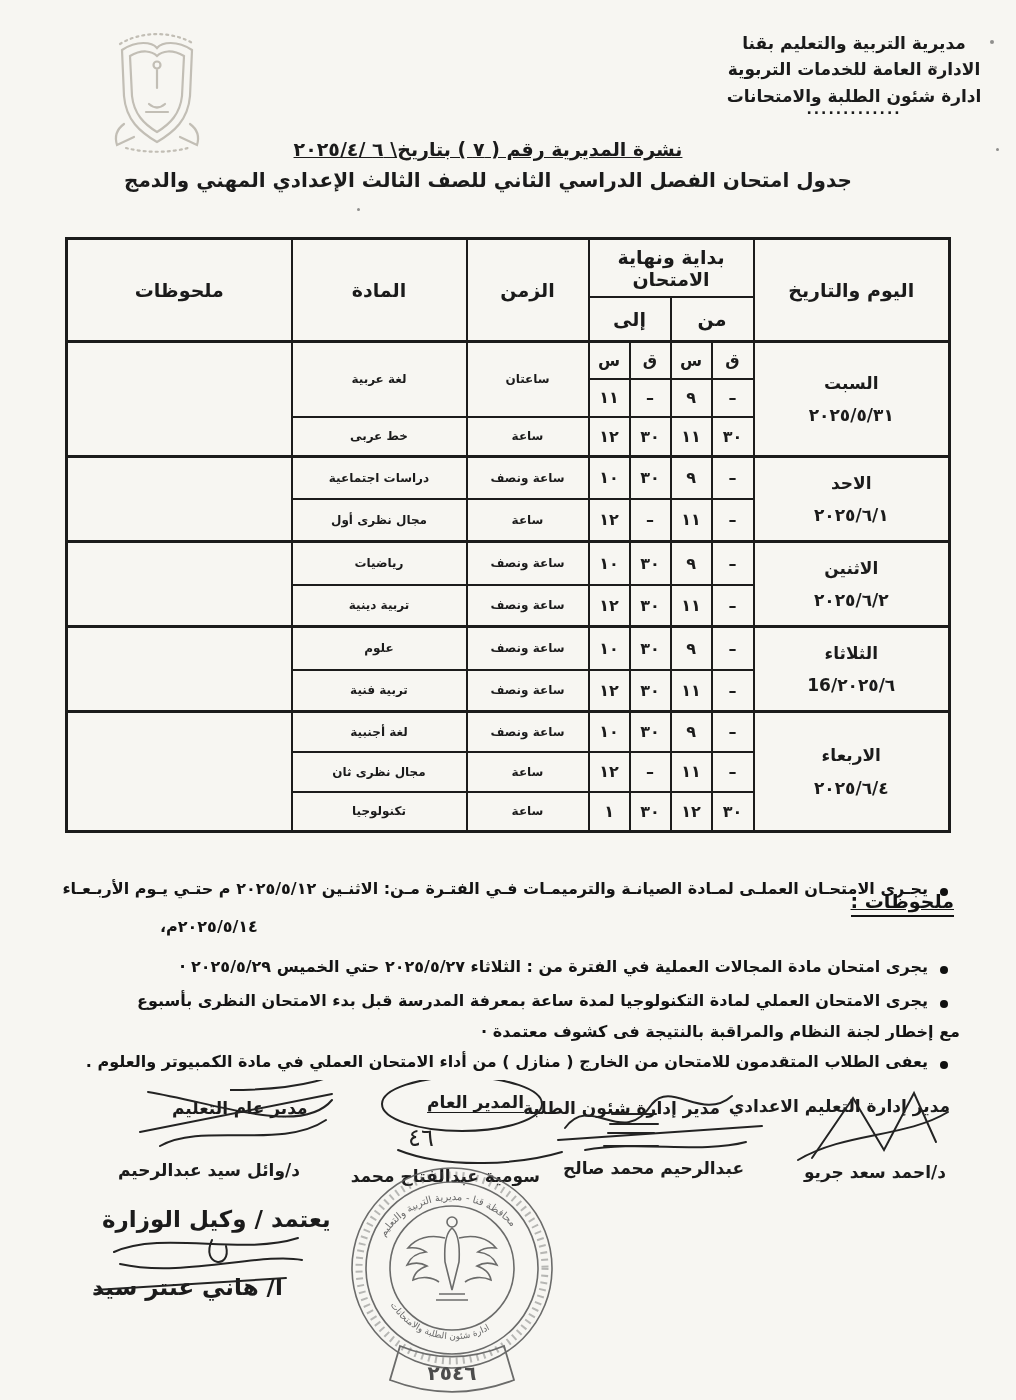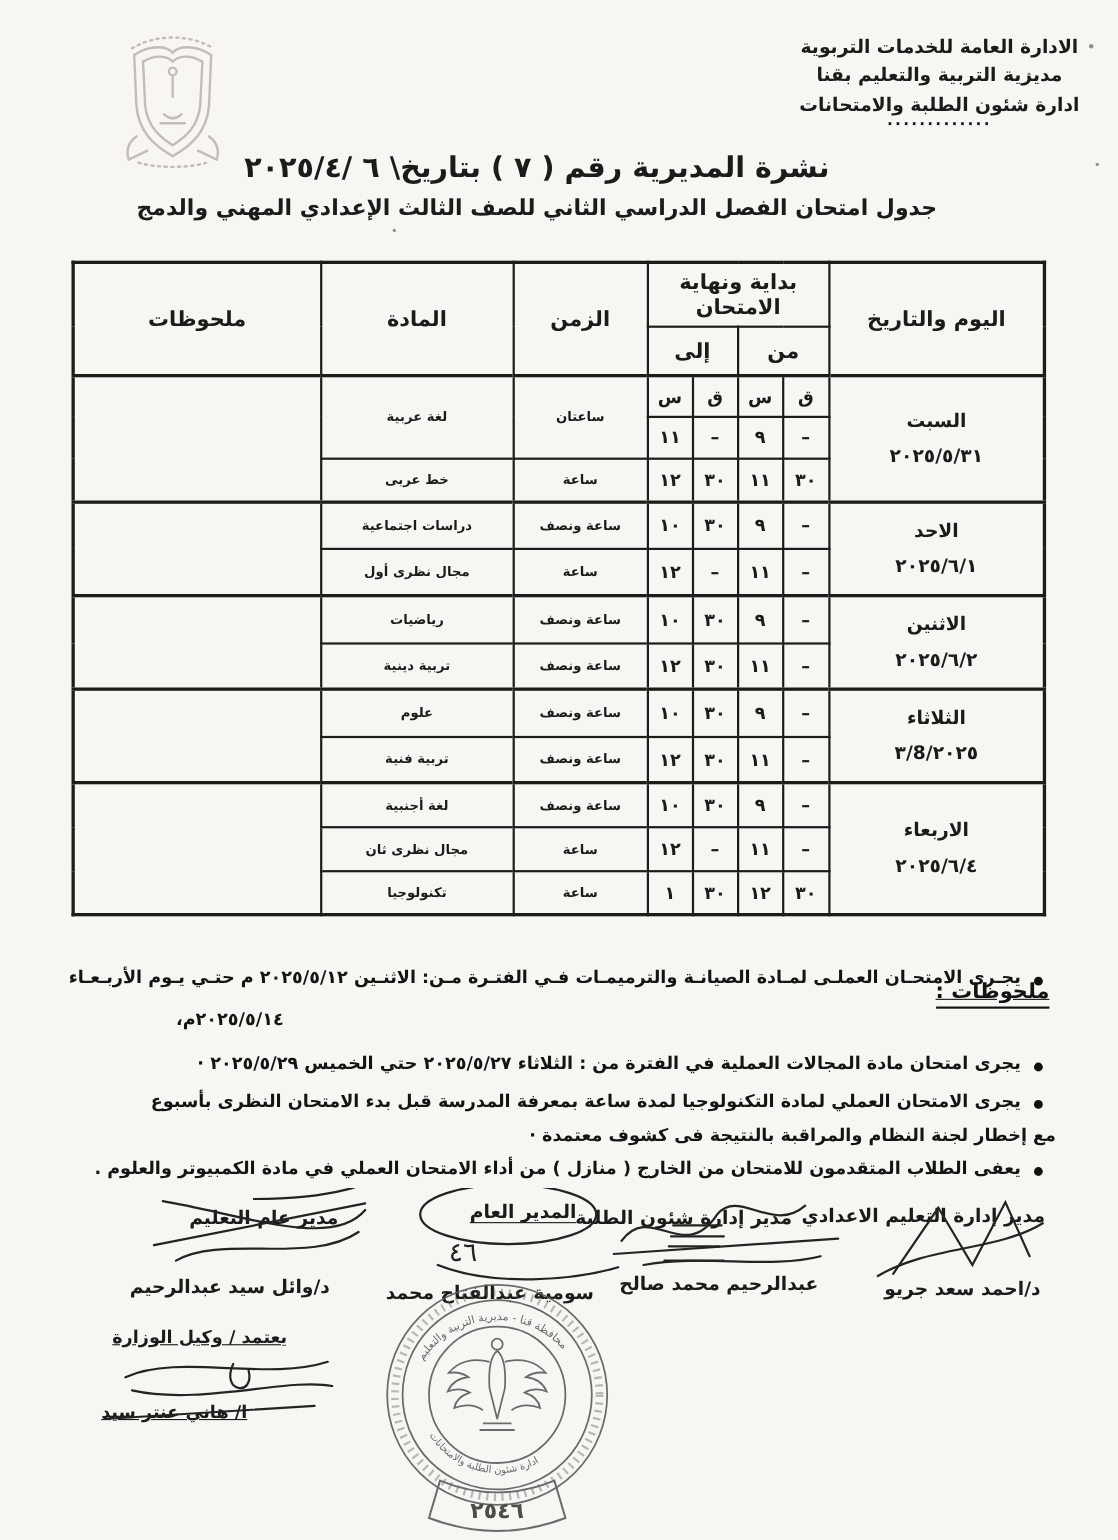--- a/index.html
+++ b/index.html
@@ -9,21 +9,21 @@
     font-family:"DejaVu Sans", sans-serif;
     color:#1b1b1b;
   }
   .abs{position:absolute;}
   .rtl{direction:rtl;unicode-bidi:embed;}
   
   .agency{right:18px;top:30px;width:288px;text-align:center;font-size:17px;font-weight:bold;line-height:1.55;}
   .agency .dots{font-size:14px;letter-spacing:2px;line-height:0.6;}
   
   .titleblk{left:0;right:40px;top:138px;text-align:center;font-weight:bold;}
-  .t1{font-size:26px;}
+  .t1{font-size:19px;text-decoration:underline;}
   .t2{font-size:20px;margin-top:8px;}
   .t3{font-size:19px;margin-top:7px;}
   
   table.exam{position:absolute;left:65px;top:237px;width:883px;border-collapse:collapse;table-layout:fixed;
     direction:rtl;border:3px solid #1c1c1c;font-weight:bold;}
   table.exam th, table.exam td{border:2px solid #1c1c1c;text-align:center;vertical-align:middle;padding:0;overflow:hidden;}
   table.exam th{font-size:19px;font-weight:bold;}
   td.num{font-size:16px;}
   td.sq{font-size:16px;}
   td.dur,td.subj{font-size:12px;}
@@ -31,21 +31,21 @@
   tr.blk td{border-top-width:3px;}
   tr.inner td{border-top-width:1px;}
   tr.h2 th{border-bottom-width:3px;}
   
   .note{position:absolute;direction:rtl;font-weight:bold;font-size:16px;color:#141414;white-space:nowrap;}
   .nhead{font-size:19px;border-bottom:2.5px solid #141414;padding-bottom:3px;}
   .blt{position:absolute;width:8px;height:8px;background:#101010;border-radius:50%;}
   
   .sig{position:absolute;direction:rtl;font-weight:bold;font-size:17px;white-space:nowrap;}
   .und{text-decoration:underline;text-underline-offset:4px;margin-left:45px;}
-  .appr{font-size:16px;text-decoration:underline;}
+  .appr{font-size:23px;}
   svg text{font-family:"DejaVu Sans", sans-serif;}
   .speck{position:absolute;background:#3a3a3a;border-radius:50%;opacity:.55;}
 </style>
 </head>
 <body>
 
 <svg class="abs" style="left:82px;top:8px;" width="150" height="150" viewBox="0 0 150 150">
   <g stroke="#c2beb5" stroke-width="2.2" fill="none" stroke-linecap="round">
     <path d="M38,36 A55,38 0 0 1 112,36" stroke-dasharray="2,4"></path>
     <path d="M40,42 C55,32 70,34 75,40 C80,34 95,32 110,42 L108,88 C106,112 92,124 75,134 C58,124 44,112 42,88 Z"></path>
@@ -54,22 +54,22 @@
     <path d="M75,62 v18"></path>
     <path d="M67,96 q8,7 16,0"></path>
     <path d="M64,104 h22"></path>
     <path d="M42,116 q-11,8 -7,21 l17,-8"></path>
     <path d="M108,116 q11,8 7,21 l-17,-8"></path>
     <path d="M44,140 A60,26 0 0 0 106,140" stroke-dasharray="2,4"></path>
   </g>
 </svg>
 
 <div class="abs rtl agency">
+  <div>مديرية التربية والتعليم بقنا</div>
   <div>الادارة العامة للخدمات التربوية</div>
-  <div>مديرية التربية والتعليم بقنا</div>
   <div>ادارة شئون الطلبة والامتحانات</div>
   <div class="dots">·············</div>
 </div>
 
 <div class="abs rtl titleblk">
   <div class="t1">نشرة المديرية رقم ( ٧ ) بتاريخ\ ٦ /٢٠٢٥/٤</div>
   <div class="t2">جدول امتحان الفصل الدراسي الثاني للصف الثالث الإعدادي المهني والدمج</div>
 </div>
 
 <table class="exam">
@@ -162,21 +162,21 @@
         <td class="num">–</td>
         <td class="num">١١</td>
         <td class="num">٣٠</td>
         <td class="num">١٢</td>
         <td class="dur">ساعة ونصف</td>
         <td class="subj">تربية دينية</td>
       </tr>
       <tr class="blk" style="height: 43px;">
         <td rowspan="2" class="daycell">
           <div>الثلاثاء</div>
-          <div>٢٠٢٥/8/٣</div>
+          <div>٢٠٢٥/٦/16</div>
         </td>
         <td class="num">–</td>
         <td class="num">٩</td>
         <td class="num">٣٠</td>
         <td class="num">١٠</td>
         <td class="dur">ساعة ونصف</td>
         <td class="subj">علوم</td>
         <td rowspan="2" class="notecell"></td>
       </tr>
       <tr class="inner" style="height: 42px;">

